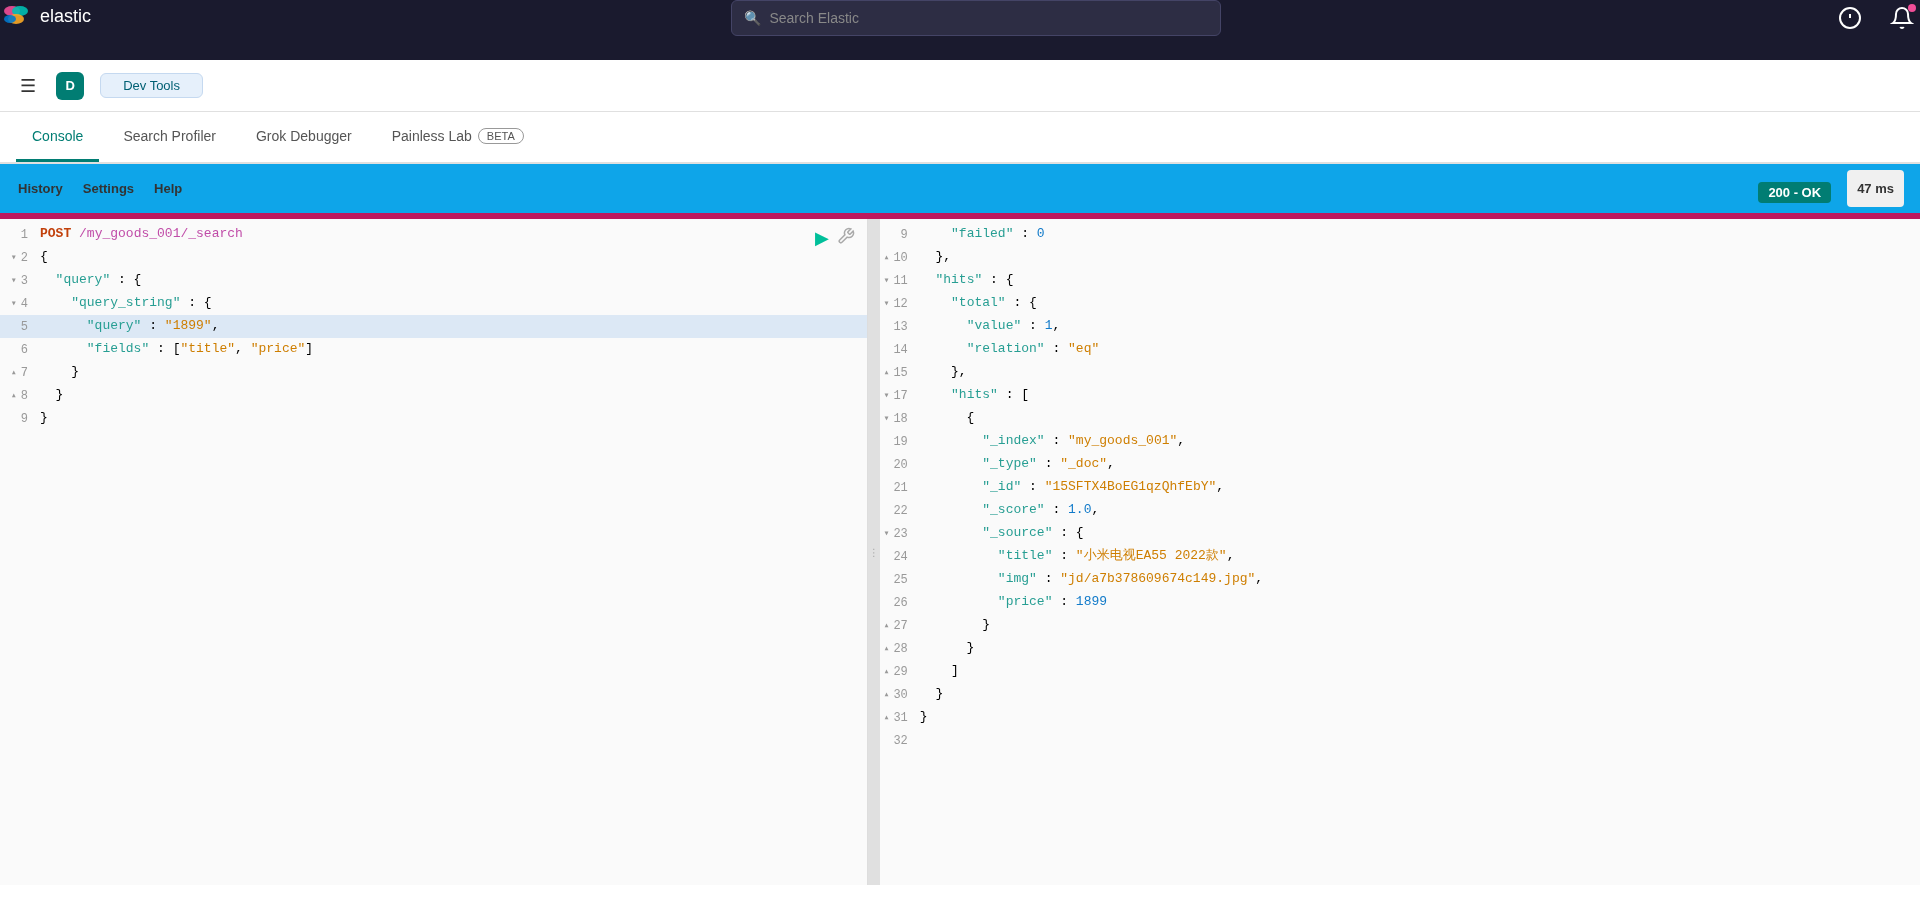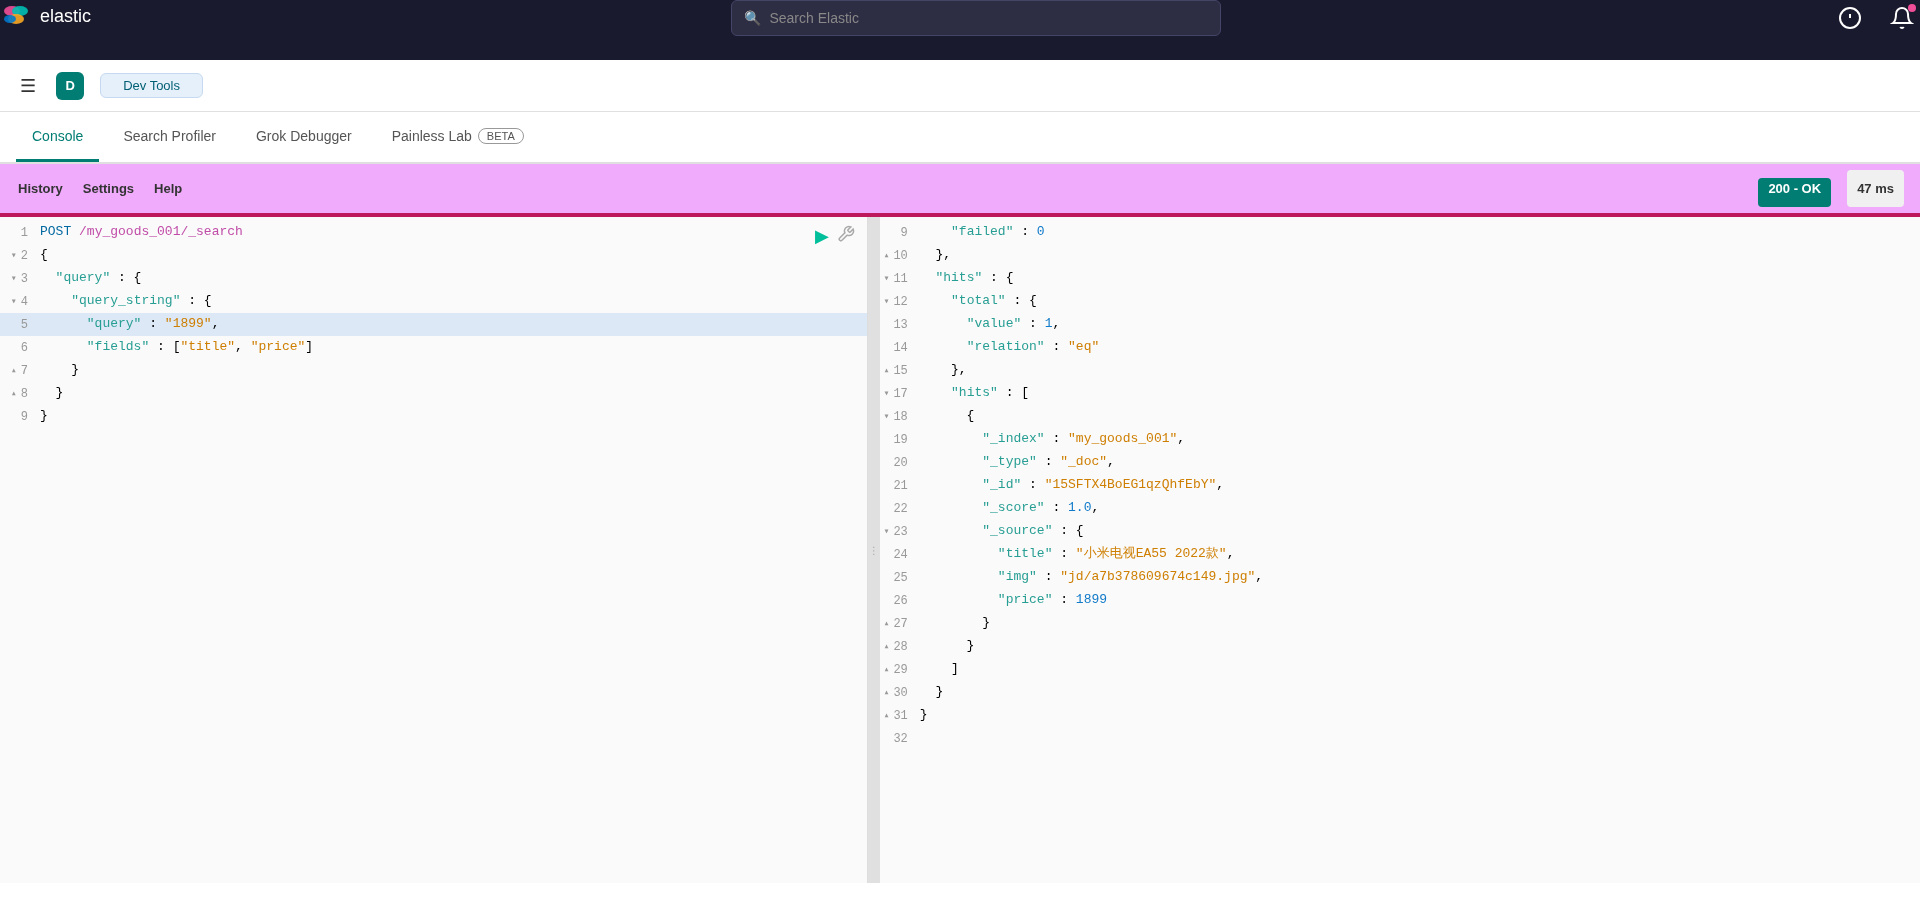--- a/index.html
+++ b/index.html
@@ -136,24 +136,25 @@
       border-radius: 20px;
       font-size: 11px;
       color: #555;
       padding: 1px 8px;
       margin-left: 6px;
     }
 
     
     .toolbar {
       display: flex;
+      align-items: center;
       padding: 6px 16px;
-      border-bottom: 4px solid #be185d;
+      border-bottom: 6px solid #be185d;
       gap: 16px;
-      background: #f0abfc;
+      background: #0ea5e9;
     }
     .toolbar-btn {
       background: none;
       border: none;
       cursor: pointer;
       font-size: 13px;
       font-weight: 600;
       color: #333;
       padding: 4px 2px;
     }
@@ -224,21 +225,21 @@
     .line-arrow {
       color: #999;
       font-size: 10px;
     }
     .code-content {
       flex: 1;
       white-space: pre;
     }
 
     
-    .c-method { color: #0369a1; font-weight: 400; }
+    .c-method { color: #c2410c; font-weight: 700; }
     .c-path { color: #c04ca8; }
     .c-key { color: #279e93; }
     .c-string { color: #ce7e00; }
     .c-number { color: #117ac9; }
 
     
     .editor-actions {
       position: absolute;
       right: 12px;
       top: 8px;

